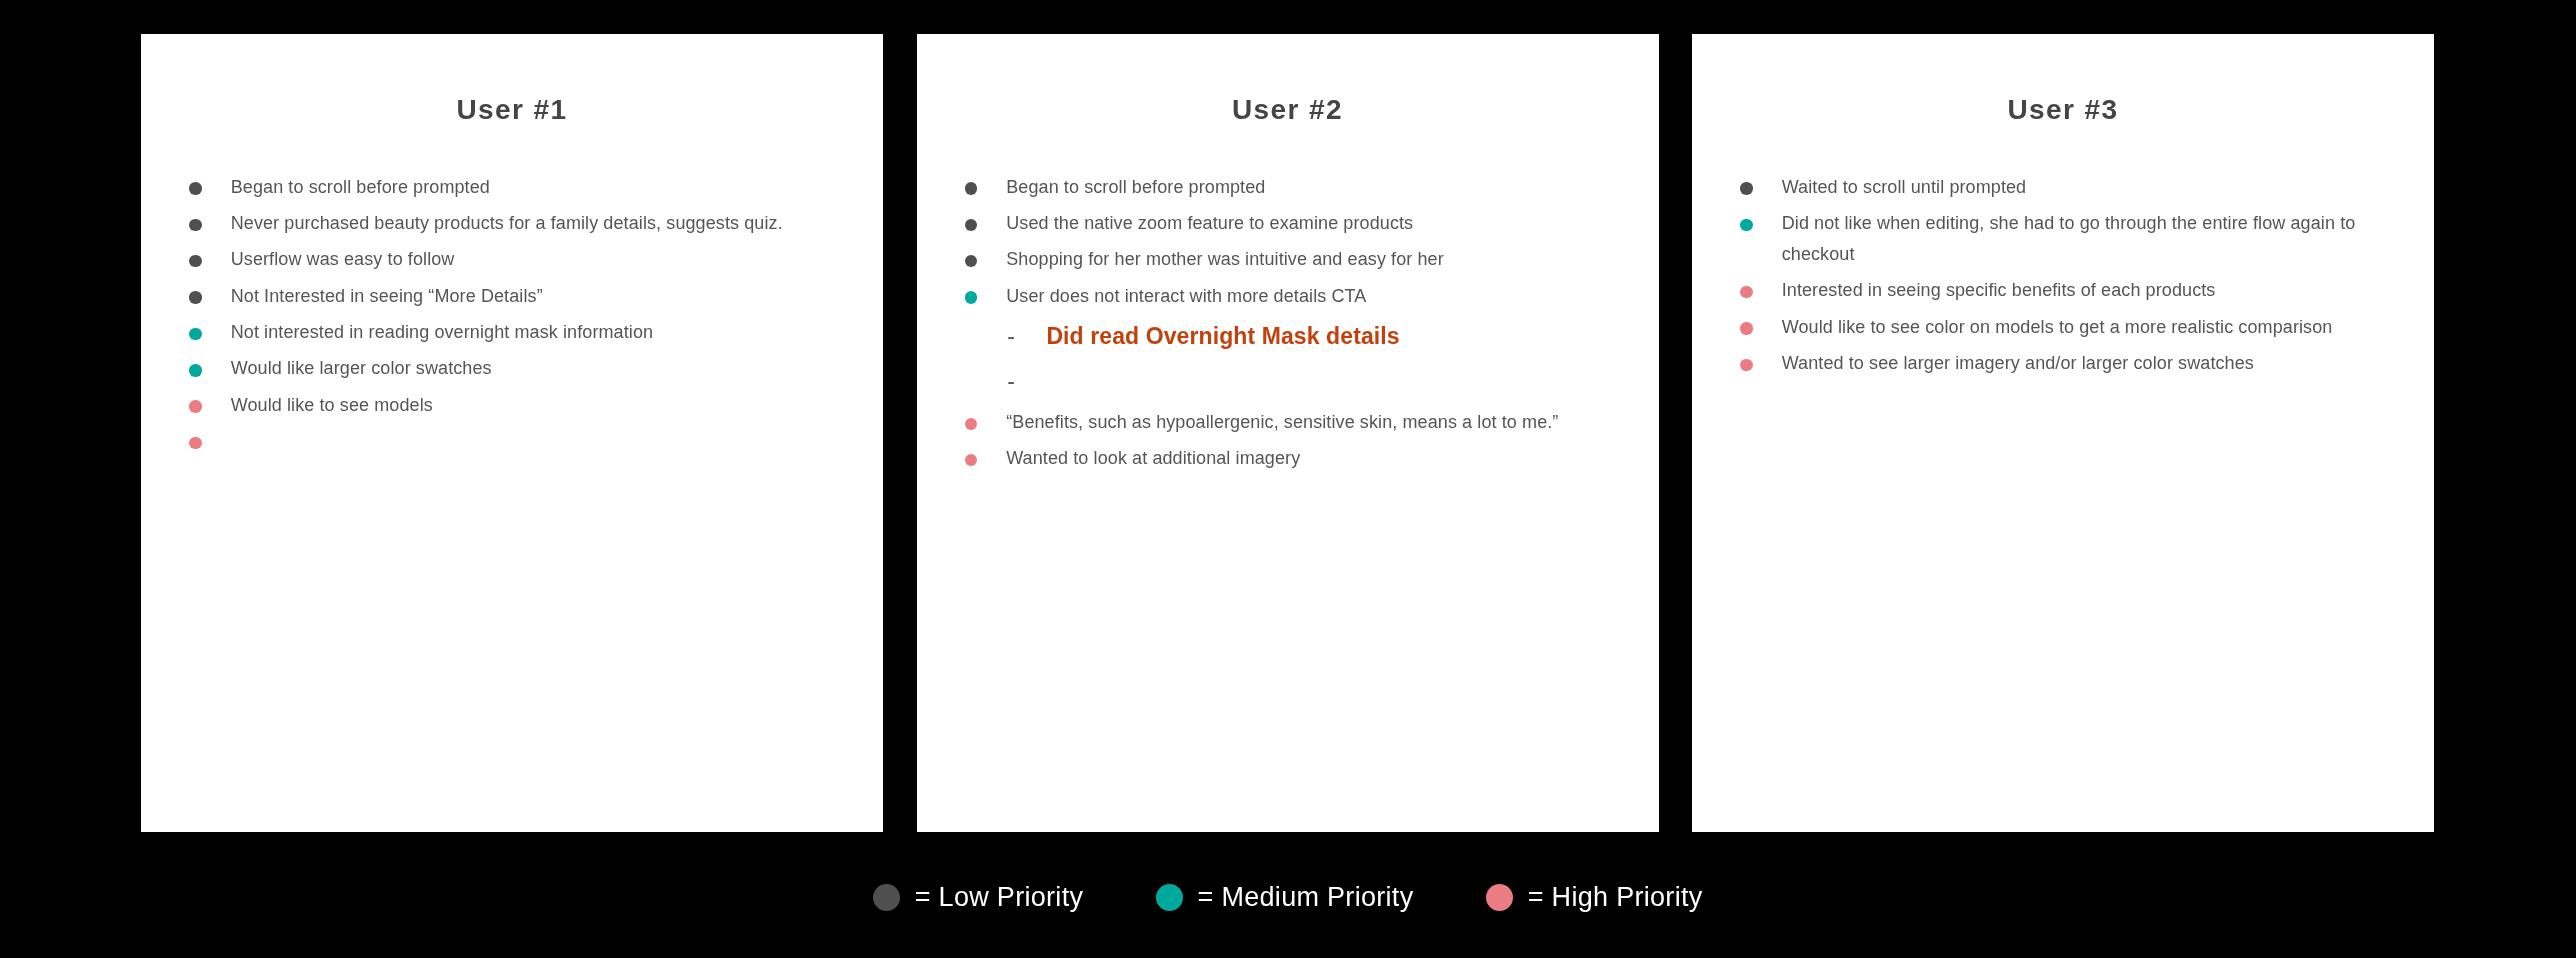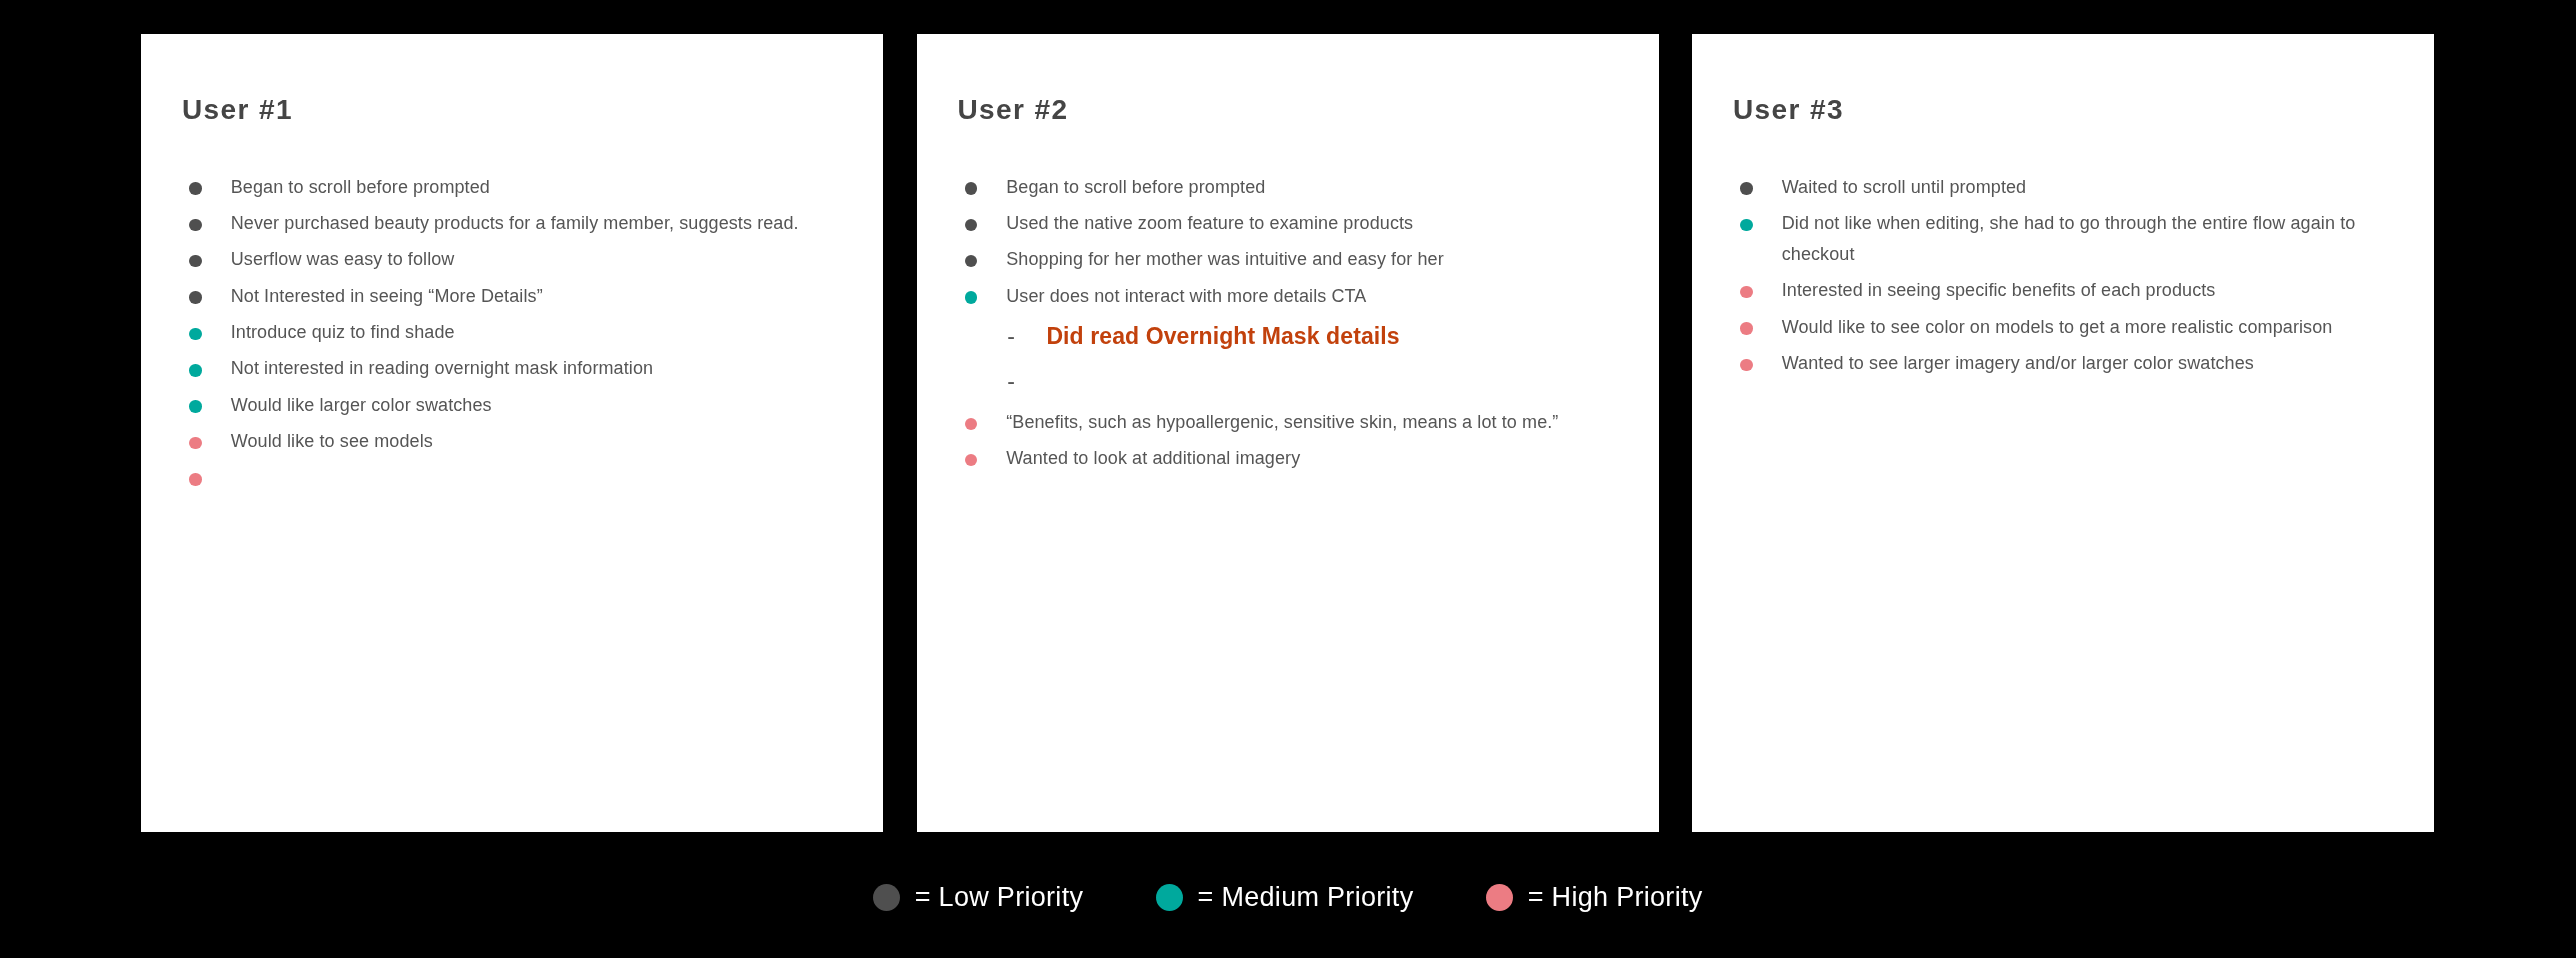--- a/index.html
+++ b/index.html
@@ -39,21 +39,21 @@
     background: #ffffff;
     width: 742px;
     height: 798px;
     box-sizing: border-box;
     padding: 59px 41px 36px 41px;
     display: flex;
     flex-direction: column;
   }
 
   .card-title {
-    text-align: left;
+    text-align: center;
     font-size: 28px;
     font-weight: bold;
     color: #454545;
     letter-spacing: 1.4px;
     margin: 0 0 45px 0;
     line-height: 1.2;
   }
 
   .bullet-list {
     list-style: none;
@@ -164,33 +164,29 @@
   <div class="cards-row" id="cards-row">
       <div class="card">
         <div class="card-title">User #1</div>
         <ul class="bullet-list">
           <li class="bullet-item">
             <span class="dot low" style="background: rgb(79, 79, 79);"></span>
             <span class="bullet-text">Began to scroll before prompted</span>
           </li>
           <li class="bullet-item">
             <span class="dot low" style="background: rgb(79, 79, 79);"></span>
-            <span class="bullet-text">Never purchased beauty products for a family member, suggests read.</span>
+            <span class="bullet-text">Never purchased beauty products for a family details, suggests quiz.</span>
           </li>
           <li class="bullet-item">
             <span class="dot low" style="background: rgb(79, 79, 79);"></span>
             <span class="bullet-text">Userflow was easy to follow</span>
           </li>
           <li class="bullet-item">
             <span class="dot low" style="background: rgb(79, 79, 79);"></span>
             <span class="bullet-text">Not Interested in seeing “More Details”</span>
-          </li>
-          <li class="bullet-item">
-            <span class="dot medium" style="background: rgb(0, 169, 157);"></span>
-            <span class="bullet-text">Introduce quiz to find shade</span>
           </li>
           <li class="bullet-item">
             <span class="dot medium" style="background: rgb(0, 169, 157);"></span>
             <span class="bullet-text">Not interested in reading overnight mask information</span>
           </li>
           <li class="bullet-item">
             <span class="dot medium" style="background: rgb(0, 169, 157);"></span>
             <span class="bullet-text">Would like larger color swatches</span>
           </li>
           <li class="bullet-item">

